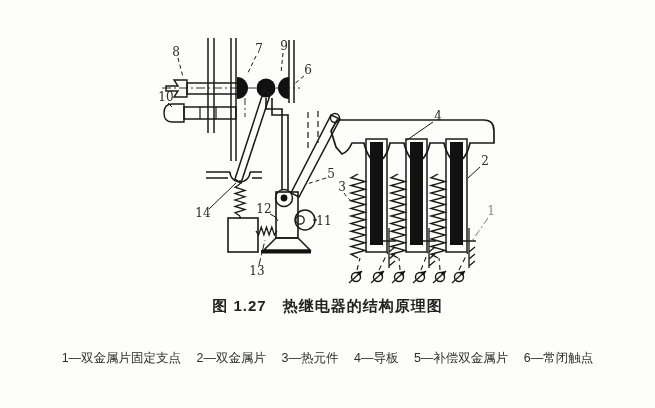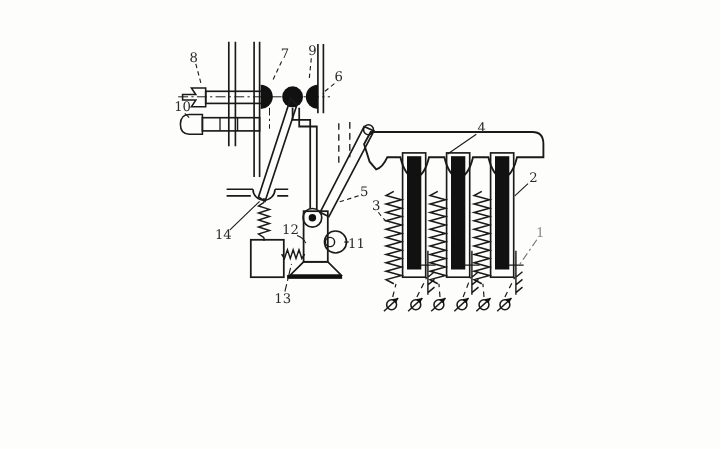--- a/index.html
+++ b/index.html
@@ -193,14 +193,23 @@
       <text x="342" y="191">3</text>
       <text x="485" y="165">2</text>
       <text x="491" y="215" opacity="0.55">1</text>
       <text x="203" y="217">14</text>
       <text x="264" y="213">12</text>
       <text x="324" y="225">11</text>
       <text x="257" y="275">13</text>
     </g>
   </svg>
 
-
+  <div class="caption">图 1.27　热继电器的结构原理图</div>
+
+  <div class="legend-line l1">
+    <span class="legend-item">1—双金属片固定支点</span>
+    <span class="legend-item">2—双金属片</span>
+    <span class="legend-item">3—热元件</span>
+    <span class="legend-item">4—导板</span>
+    <span class="legend-item">5—补偿双金属片</span>
+    <span class="legend-item">6—常闭触点</span>
+  </div>
 </div>
 
 </body></html>

